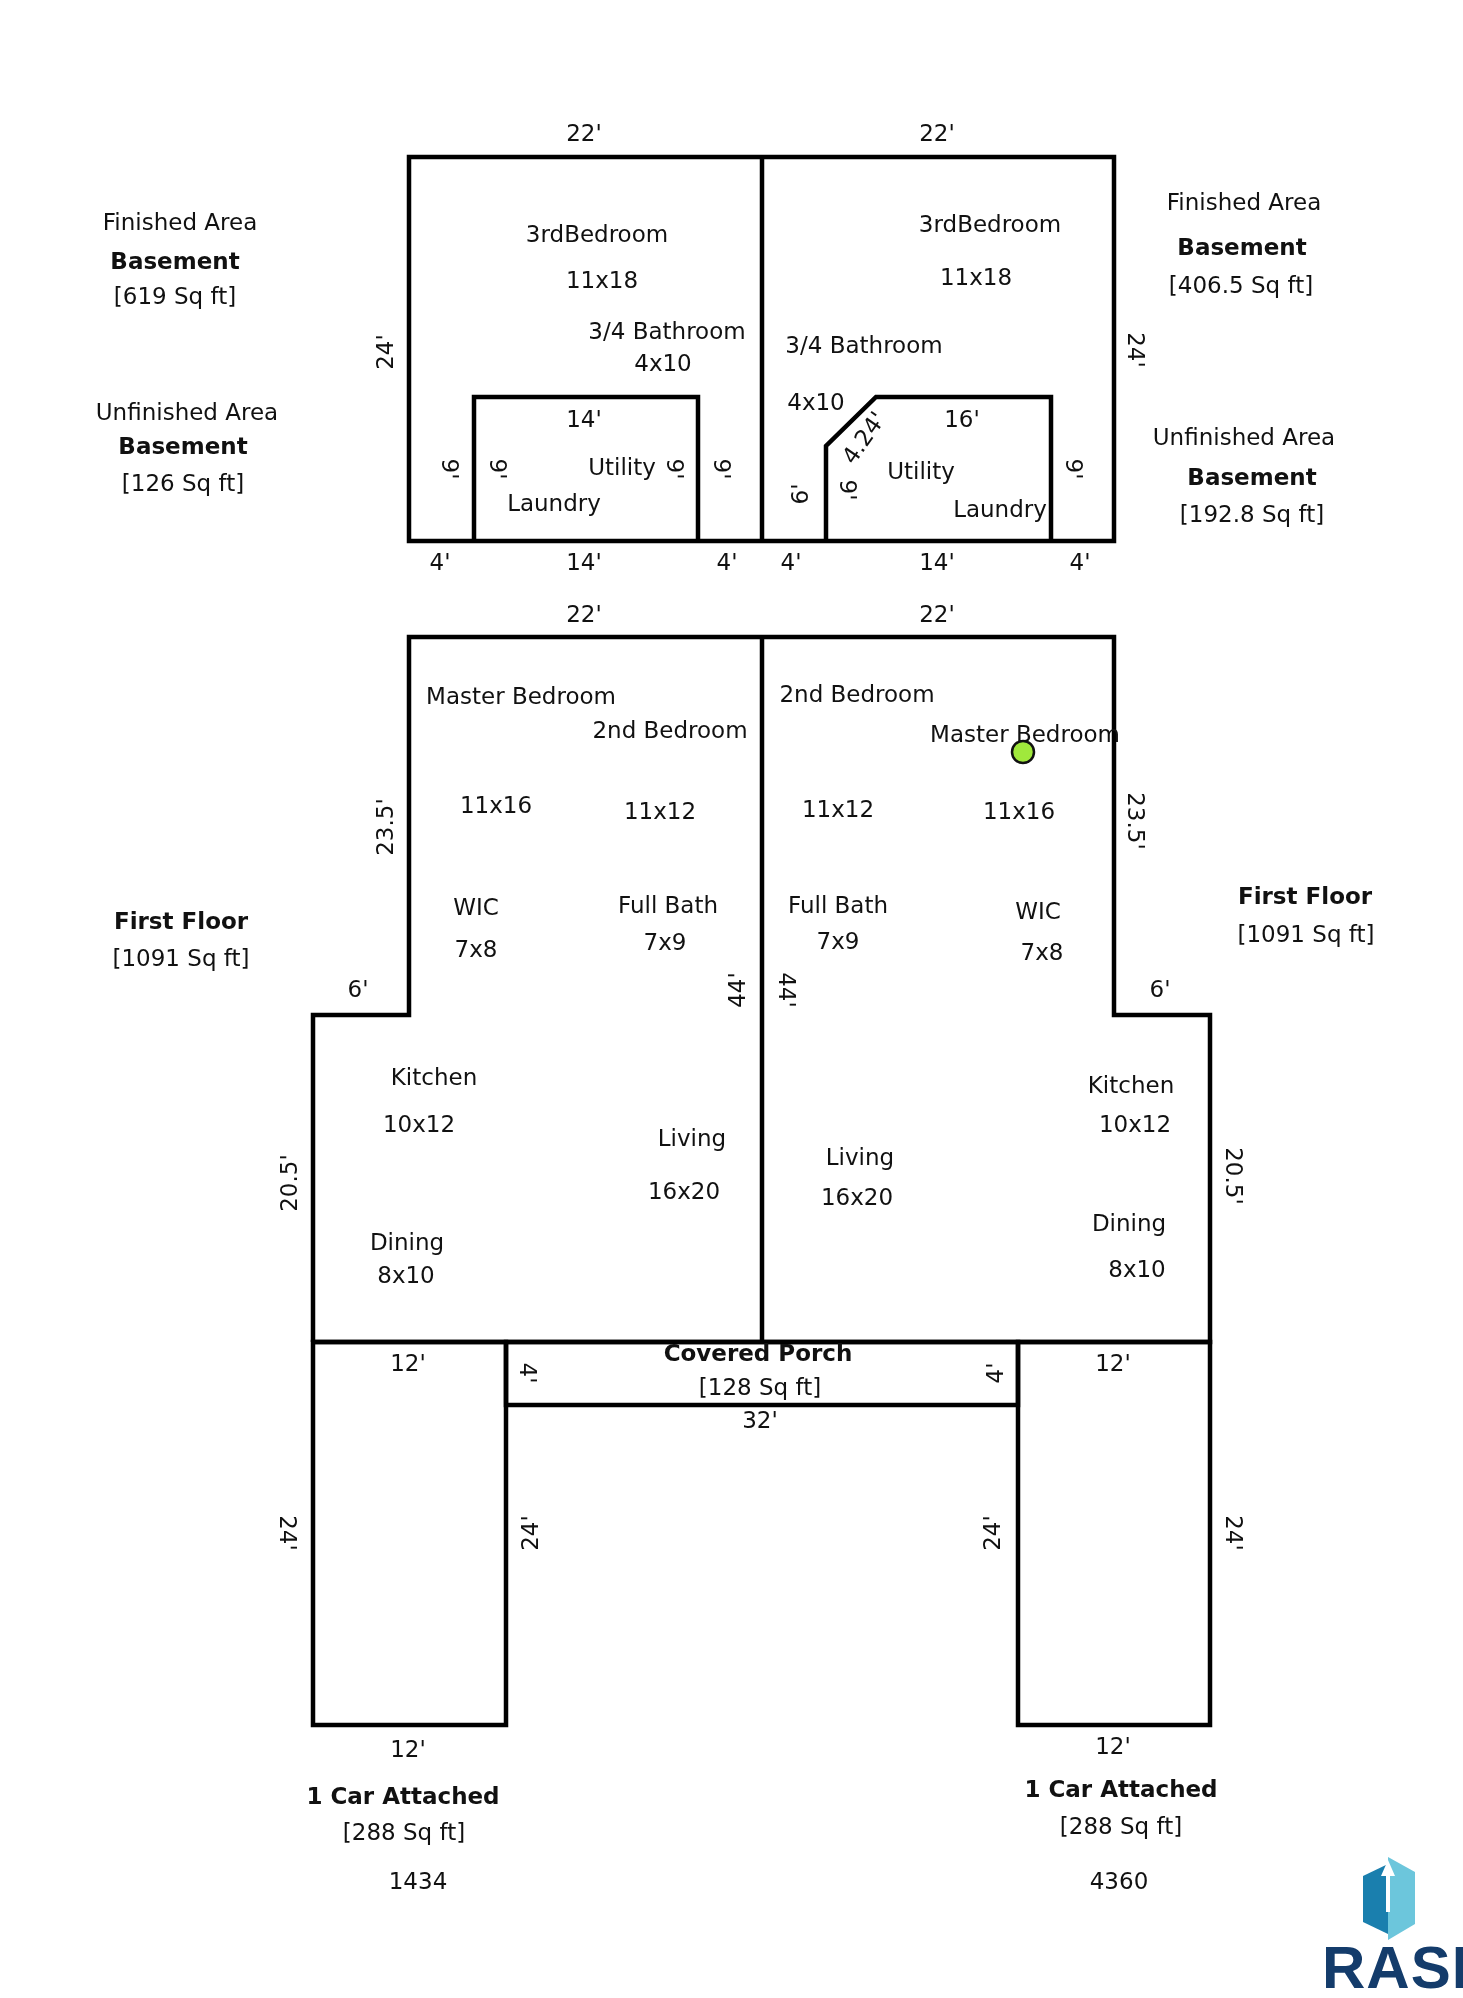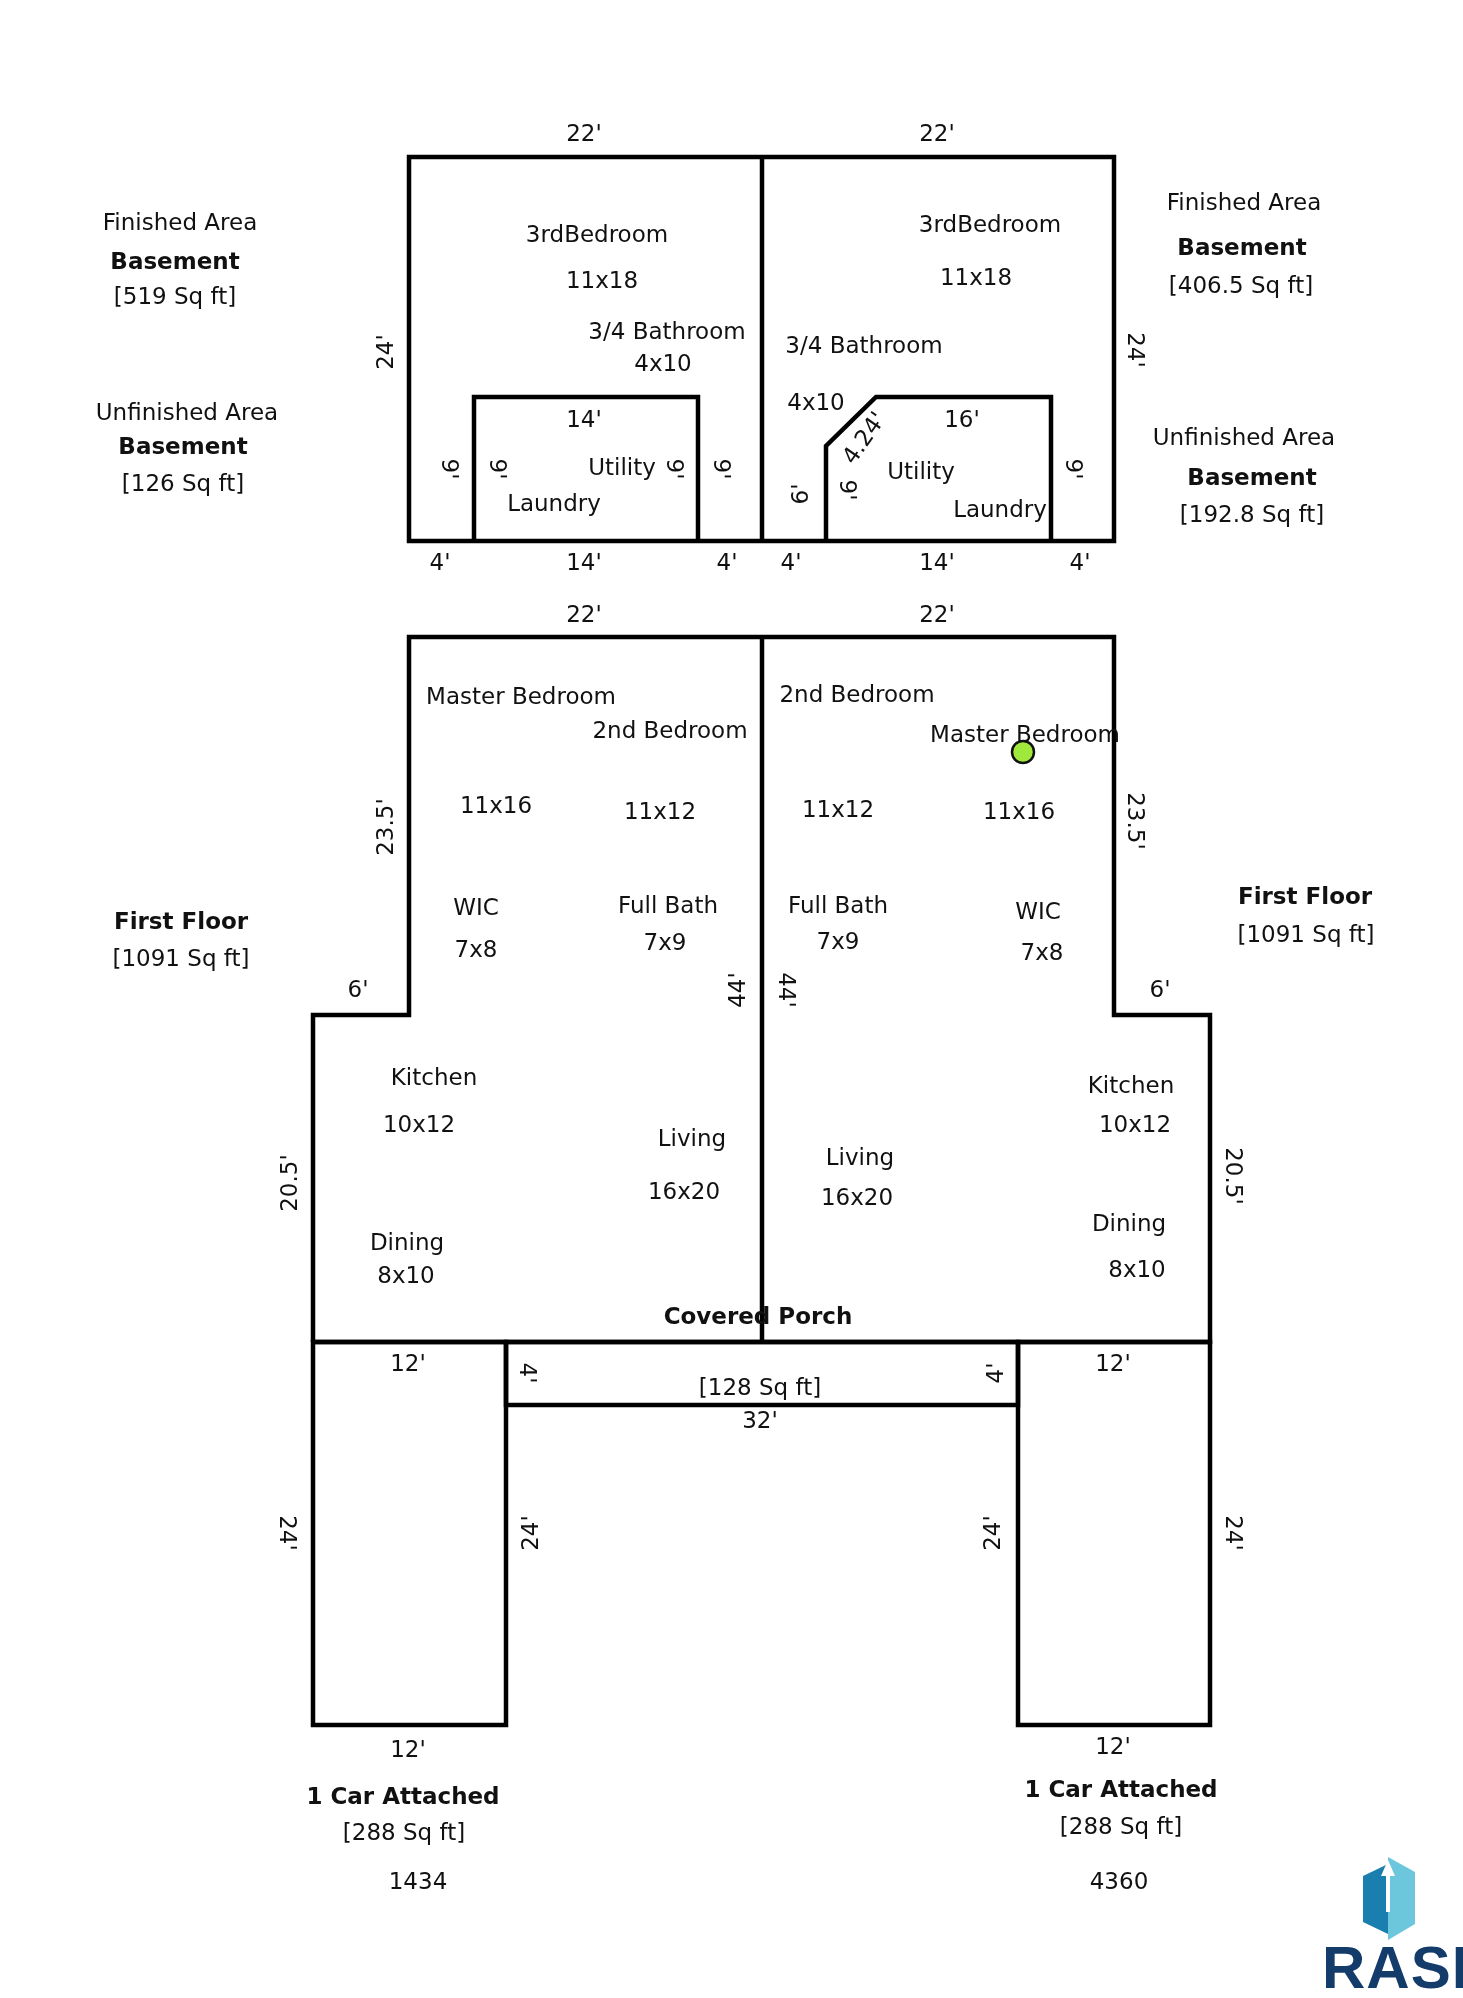--- a/index.html
+++ b/index.html
@@ -31,21 +31,21 @@
     <rect x="506" y="1342" width="512" height="63"></rect>
 
     <rect x="313" y="1342" width="193" height="383"></rect>
     <rect x="1018" y="1342" width="192" height="383"></rect>
   </g>
   <circle cx="1023" cy="752" r="11" fill="#a0e83c" stroke="#111" stroke-width="2.5"></circle>
 </svg>
 
 <div class="t" style="left:180px;top:222px">Finished Area</div>
 <div class="t b" style="left:175px;top:261px">Basement</div>
-<div class="t" style="left:175px;top:296px">[519 Sq ft]</div>
+<div class="t" style="left:175px;top:296px">[619 Sq ft]</div>
 <div class="t" style="left:187px;top:412px">Unfinished Area</div>
 <div class="t b" style="left:183px;top:446px">Basement</div>
 <div class="t" style="left:183px;top:483px">[126 Sq ft]</div>
 
 <div class="t" style="left:584px;top:133px">22'</div>
 <div class="t rot-ccw" style="left:385px;top:352px">24'</div>
 <div class="t" style="left:440px;top:562px">4'</div>
 <div class="t" style="left:584px;top:562px">14'</div>
 <div class="t" style="left:727px;top:562px">4'</div>
 <div class="t" style="left:597px;top:234px">3rdBedroom</div>
@@ -123,21 +123,21 @@
 <div class="t" style="left:838px;top:941px">7x9</div>
 <div class="t" style="left:1038px;top:911px">WIC</div>
 <div class="t" style="left:1042px;top:952px">7x8</div>
 <div class="t" style="left:1131px;top:1085px">Kitchen</div>
 <div class="t" style="left:1135px;top:1124px">10x12</div>
 <div class="t" style="left:860px;top:1157px">Living</div>
 <div class="t" style="left:857px;top:1197px">16x20</div>
 <div class="t" style="left:1129px;top:1223px">Dining</div>
 <div class="t" style="left:1137px;top:1269px">8x10</div>
 
-<div class="t b" style="left:758px;top:1316px">Covered Porch</div>
+<div class="t b" style="left:758px;top:1353px">Covered Porch</div>
 <div class="t" style="left:760px;top:1387px">[128 Sq ft]</div>
 <div class="t" style="left:760px;top:1420px">32'</div>
 <div class="t rot-cw" style="left:527px;top:1373px">4'</div>
 <div class="t rot-ccw" style="left:995px;top:1373px">4'</div>
 
 <div class="t" style="left:408px;top:1363px">12'</div>
 <div class="t rot-cw" style="left:287px;top:1533px">24'</div>
 <div class="t rot-ccw" style="left:530px;top:1533px">24'</div>
 <div class="t" style="left:408px;top:1749px">12'</div>
 <div class="t b" style="left:403px;top:1796px">1 Car Attached</div>

